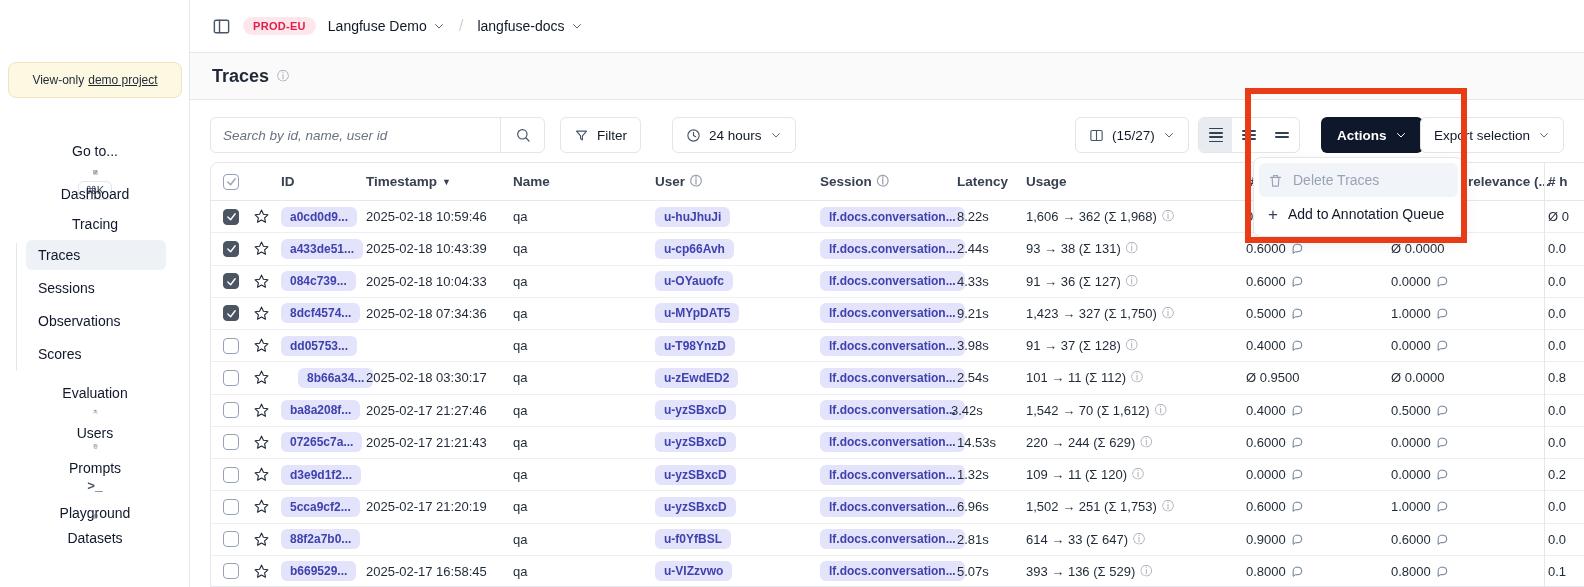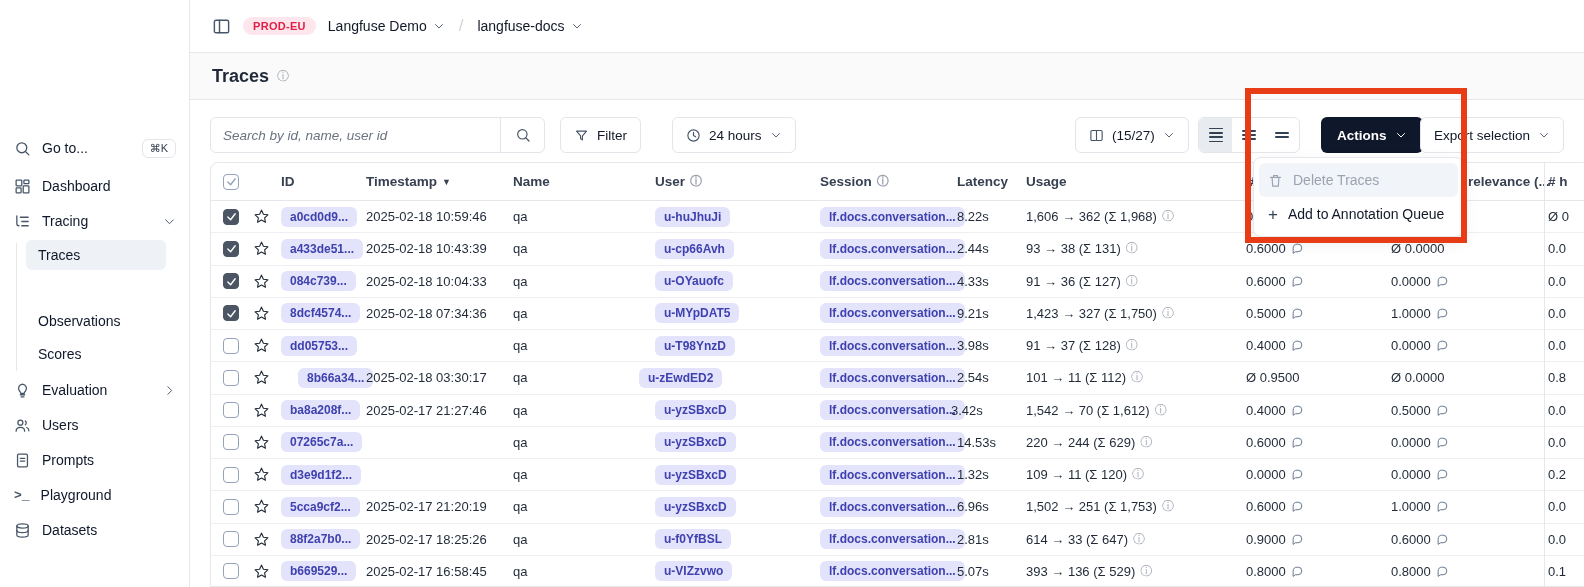--- a/index.html
+++ b/index.html
@@ -7,21 +7,21 @@
     font-family:"Liberation Sans", sans-serif; color:#111827; }
   svg { display:block; }
 
   
   #sidebar { position:absolute; left:0; top:0; width:190px; height:587px; border-right:1px solid #e5e7eb; background:#fff; }
   #logo-row { position:absolute; left:0; top:0; width:100%; height:53px; border-bottom:1px solid #e5e7eb; display:flex; align-items:center; padding:0 14px; gap:8px; }
   #logo-row .brand { font-weight:700; font-size:15px; letter-spacing:.2px; }
   #logo-row .ver { font-size:11.5px; color:#6b7280; }
   #vo-banner { position:absolute; left:8px; top:62px; width:174px; height:36px; background:#fdf8e1; border:1px solid #ece4c6; border-radius:8px; display:flex; align-items:center; justify-content:center; font-size:12px; color:#1f2937; gap:4px; }
   #vo-banner a { color:#1f2937; text-decoration:underline; }
-  .nav-item { position:absolute; left:6px; width:178px; height:32px; display:flex; align-items:center; gap:11px; padding:0 8px; font-size:14px; color:#0f172a; border-radius:6px; cursor:pointer; }
+  .nav-item { position:absolute; left:6px; width:178px; height:32px; display:flex; align-items:center; gap:11px; padding:0 8px; font-size:14px; color:#0f172a; border-radius:6px; cursor:pointer;flex-direction:column; }
   .nav-item .grow { flex:1; }
   .kbd { border:1px solid #e2e5ea; border-radius:6px; font-size:11px; color:#374151; padding:2px 7px; background:#fff; }
   .sub-item { position:absolute; left:26px; width:140px; height:30px; display:flex; align-items:center; padding:0 12px; font-size:14px; color:#0f172a; border-radius:6px; cursor:pointer; }
   .sub-item.active { background:#eef1f5; font-weight:500; }
   #sub-line { position:absolute; left:16px; top:243px; width:1px; height:128px; background:#e5e7eb; }
   .icn { stroke:#475569; fill:none; stroke-width:1.8; stroke-linecap:round; stroke-linejoin:round; }
   .term { font-family:"Liberation Mono", monospace; font-size:13px; font-weight:700; color:#475569; }
 
   
   #topbar { position:absolute; left:190px; top:0; width:1394px; height:53px; border-bottom:1px solid #e5e7eb; background:#fff; display:flex; align-items:center; padding:0 22px; gap:12px; }
@@ -66,20 +66,24 @@
   .menu-item .plus { font-size:17px; color:#334155; font-weight:500; line-height:1; }
 
   
   #highlight { position:absolute; left:1245px; top:88px; width:222px; height:155px; border:6px solid #e83c17; z-index:20; pointer-events:none; }
 </style>
 </head>
 <body>
 
 <div id="sidebar">
 
+  <div id="vo-banner">
+    <span>View-only</span>
+    <a href="#">demo project</a>
+  </div>
 
   <div class="nav-item" style="top:132px">
     <svg class="icn" width="17" height="17" viewBox="0 0 24 24">
         <circle cx="11" cy="11" r="7"></circle>
         <line x1="16.5" y1="16.5" x2="21" y2="21"></line>
       </svg>
     <span>Go to...</span>
     <span class="grow"></span>
     <span class="kbd">⌘K</span>
   </div>
@@ -104,20 +108,23 @@
     <span>Tracing</span>
     <span class="grow"></span>
     <svg class="icn" width="13" height="13" viewBox="0 0 24 24">
         <polyline points="5,9 12,16 19,9"></polyline>
       </svg>
   </div>
 
   <div id="sub-line"></div>
   <div class="sub-item active" style="top:240px">
       <span>Traces</span>
+    </div>
+  <div class="sub-item" style="top:273px">
+      <span>Sessions</span>
     </div>
   <div class="sub-item" style="top:306px">
       <span>Observations</span>
     </div>
   <div class="sub-item" style="top:339px">
       <span>Scores</span>
     </div>
 
   <div class="nav-item" style="top:374px">
     <svg class="icn" width="17" height="17" viewBox="0 0 24 24">
@@ -502,21 +509,21 @@
         <div class="cell" style="left:42px">
           <svg width="17" height="17" viewBox="0 0 24 24" fill="none" stroke="#1f2937" stroke-width="1.6" stroke-linejoin="round">
             <path d="M12 3l2.7 5.8 6.3.8-4.6 4.3 1.2 6.2-5.6-3.1-5.6 3.1 1.2-6.2L3 9.6l6.3-.8z"></path>
           </svg>
         </div>
         <div class="cell" style="left:87px">
           <span class="badge">8b66a34...</span>
         </div>
         <div class="cell" style="left:155px">2025-02-18 03:30:17</div>
         <div class="cell" style="left:302px">qa</div>
-        <div class="cell" style="left:428px">
+        <div class="cell" style="left:444px">
           <span class="badge">u-zEwdED2</span>
         </div>
         <div class="cell" style="left:609px">
           <span class="badge">lf.docs.conversation...</span>
         </div>
         <div class="cell" style="left:746px">2.54s</div>
         <div class="cell" style="left:815px">
           <span>101 → 11 (Σ 112)</span> 
           <span class="info">ⓘ</span>
         </div>
@@ -572,20 +579,21 @@
           <span class="cb "></span>
         </div>
         <div class="cell" style="left:42px">
           <svg width="17" height="17" viewBox="0 0 24 24" fill="none" stroke="#1f2937" stroke-width="1.6" stroke-linejoin="round">
             <path d="M12 3l2.7 5.8 6.3.8-4.6 4.3 1.2 6.2-5.6-3.1-5.6 3.1 1.2-6.2L3 9.6l6.3-.8z"></path>
           </svg>
         </div>
         <div class="cell" style="left:70px">
           <span class="badge">07265c7a...</span>
         </div>
+        <div class="cell" style="left:155px">2025-02-17 21:21:43</div>
         <div class="cell" style="left:302px">qa</div>
         <div class="cell" style="left:444px">
           <span class="badge">u-yzSBxcD</span>
         </div>
         <div class="cell" style="left:609px">
           <span class="badge">lf.docs.conversation...</span>
         </div>
         <div class="cell" style="left:746px">14.53s</div>
         <div class="cell" style="left:815px">
           <span>220 → 244 (Σ 629)</span> 
@@ -687,21 +695,20 @@
           <span class="cb "></span>
         </div>
         <div class="cell" style="left:42px">
           <svg width="17" height="17" viewBox="0 0 24 24" fill="none" stroke="#1f2937" stroke-width="1.6" stroke-linejoin="round">
             <path d="M12 3l2.7 5.8 6.3.8-4.6 4.3 1.2 6.2-5.6-3.1-5.6 3.1 1.2-6.2L3 9.6l6.3-.8z"></path>
           </svg>
         </div>
         <div class="cell" style="left:70px">
           <span class="badge">88f2a7b0...</span>
         </div>
-        <div class="cell" style="left:155px">2025-02-17 18:25:26</div>
         <div class="cell" style="left:302px">qa</div>
         <div class="cell" style="left:444px">
           <span class="badge">u-f0YfBSL</span>
         </div>
         <div class="cell" style="left:609px">
           <span class="badge">lf.docs.conversation...</span>
         </div>
         <div class="cell" style="left:746px">2.81s</div>
         <div class="cell" style="left:815px">
           <span>614 → 33 (Σ 647)</span> 

